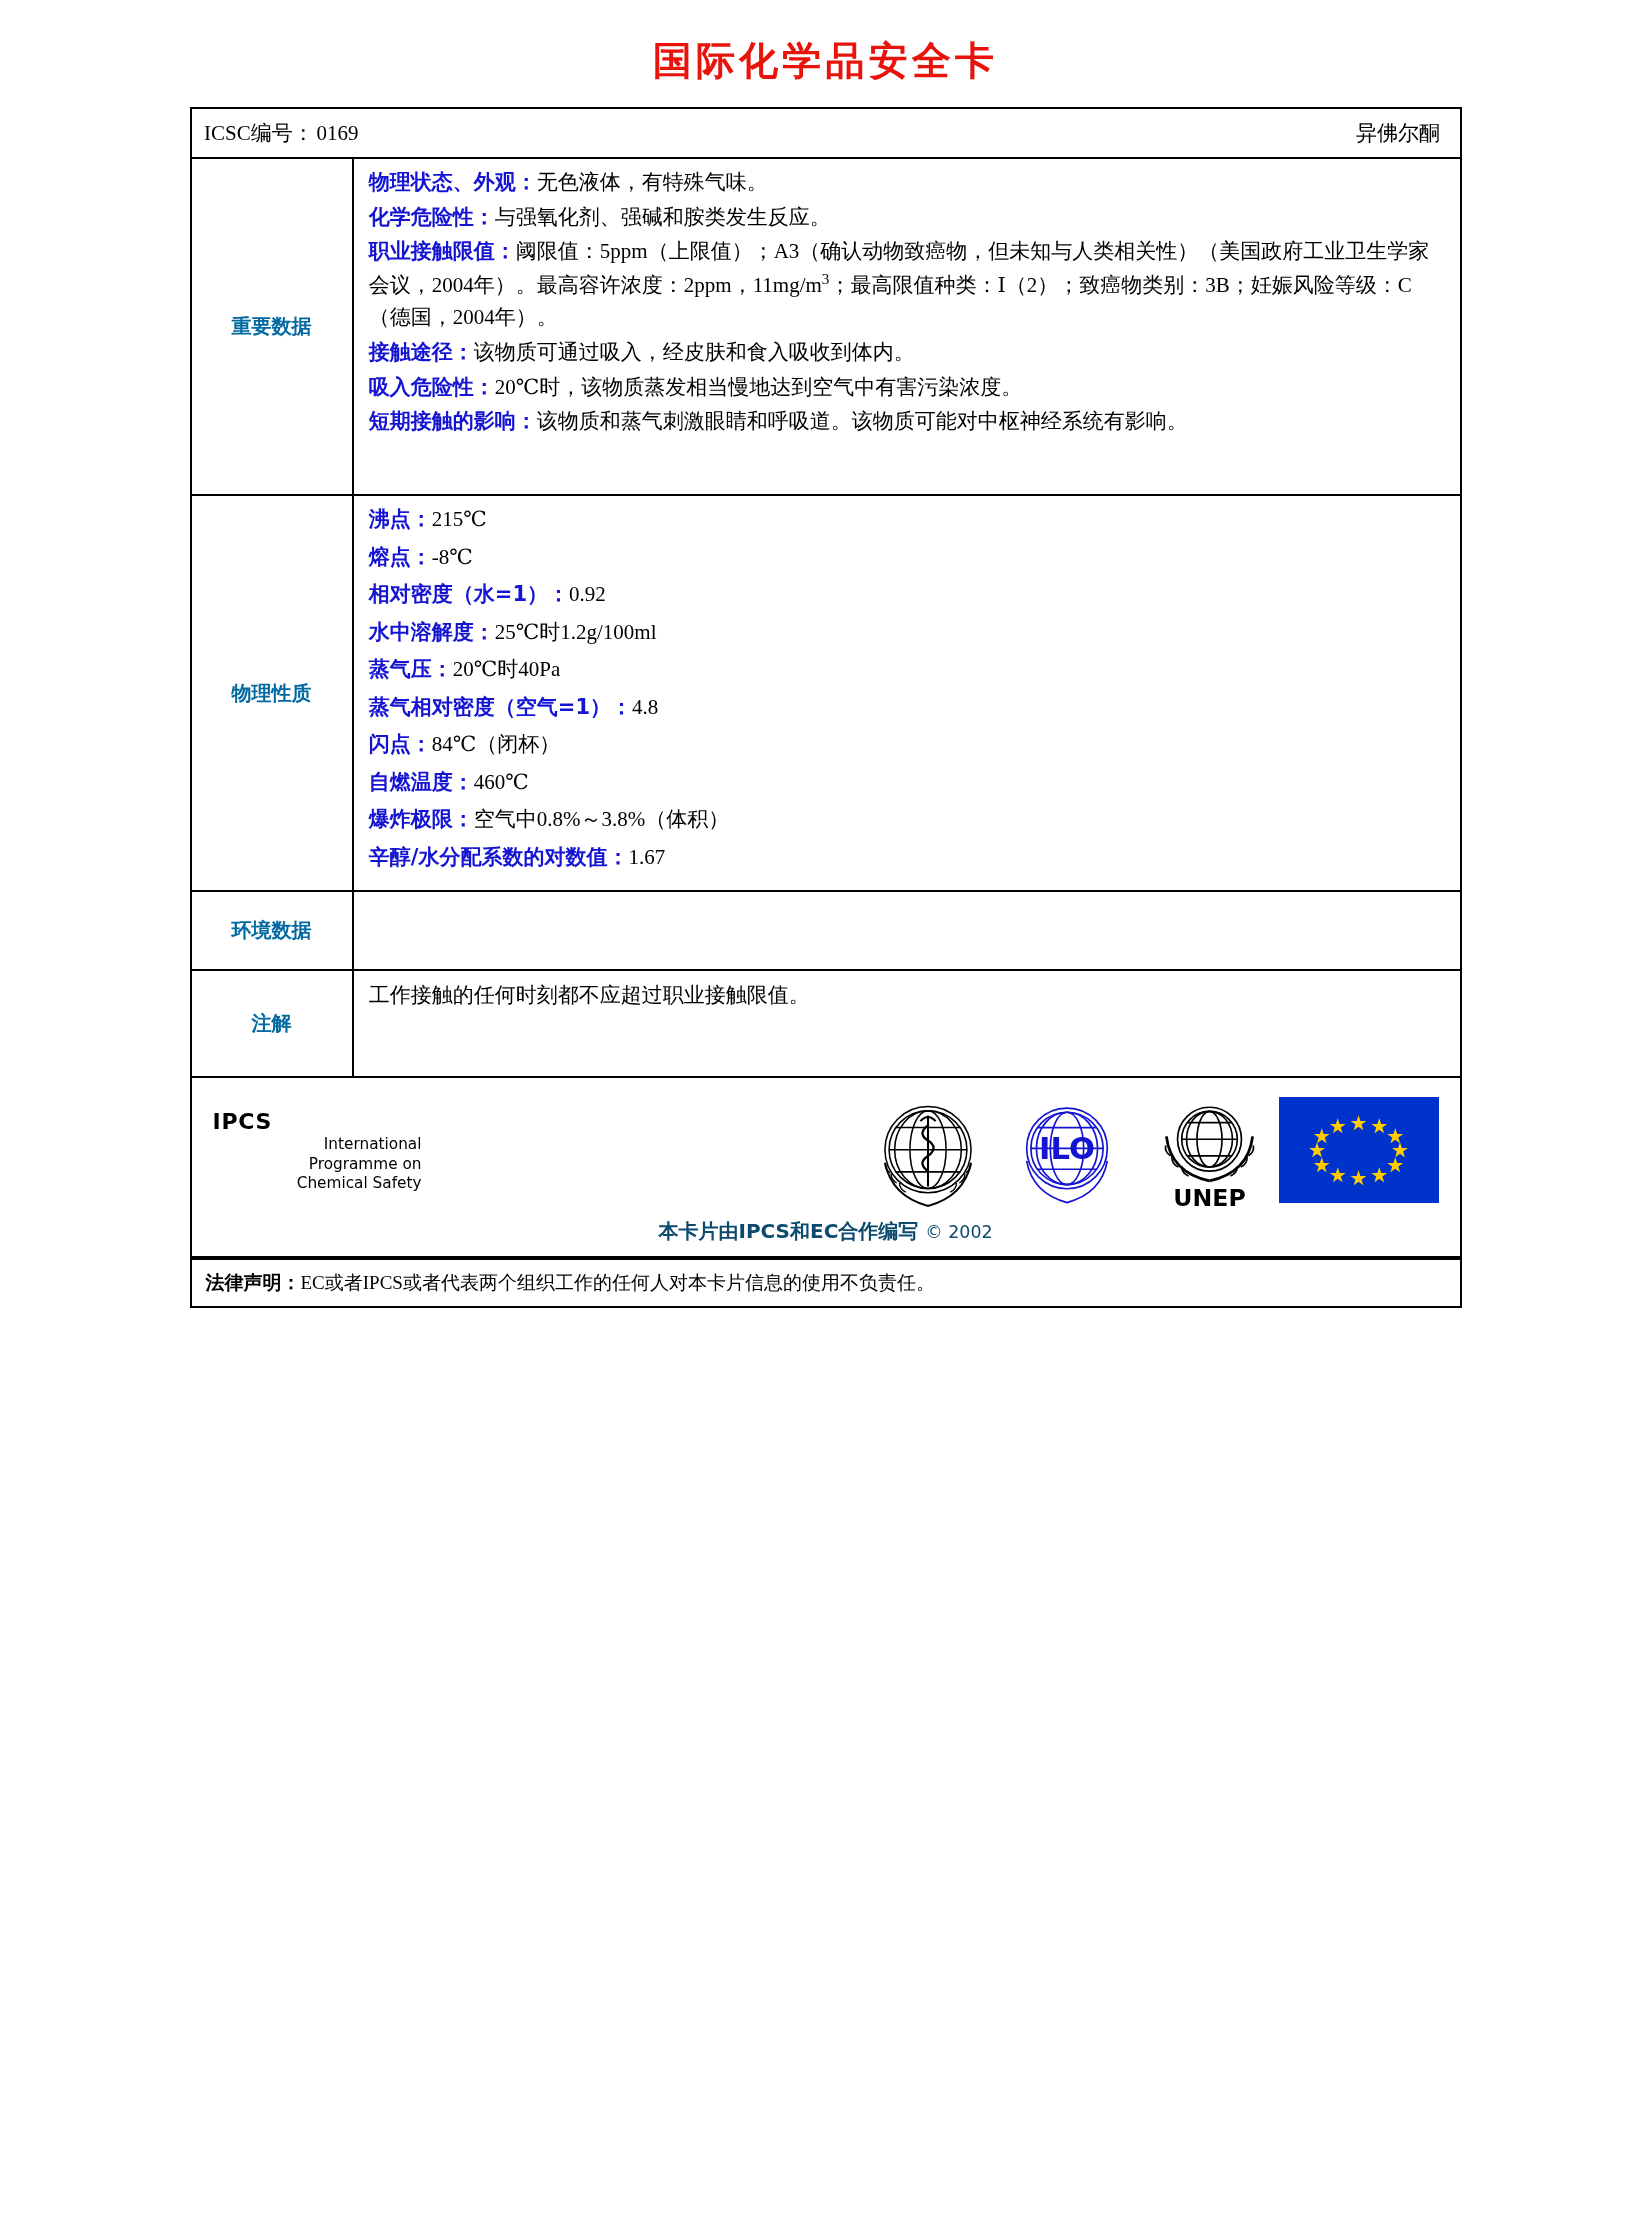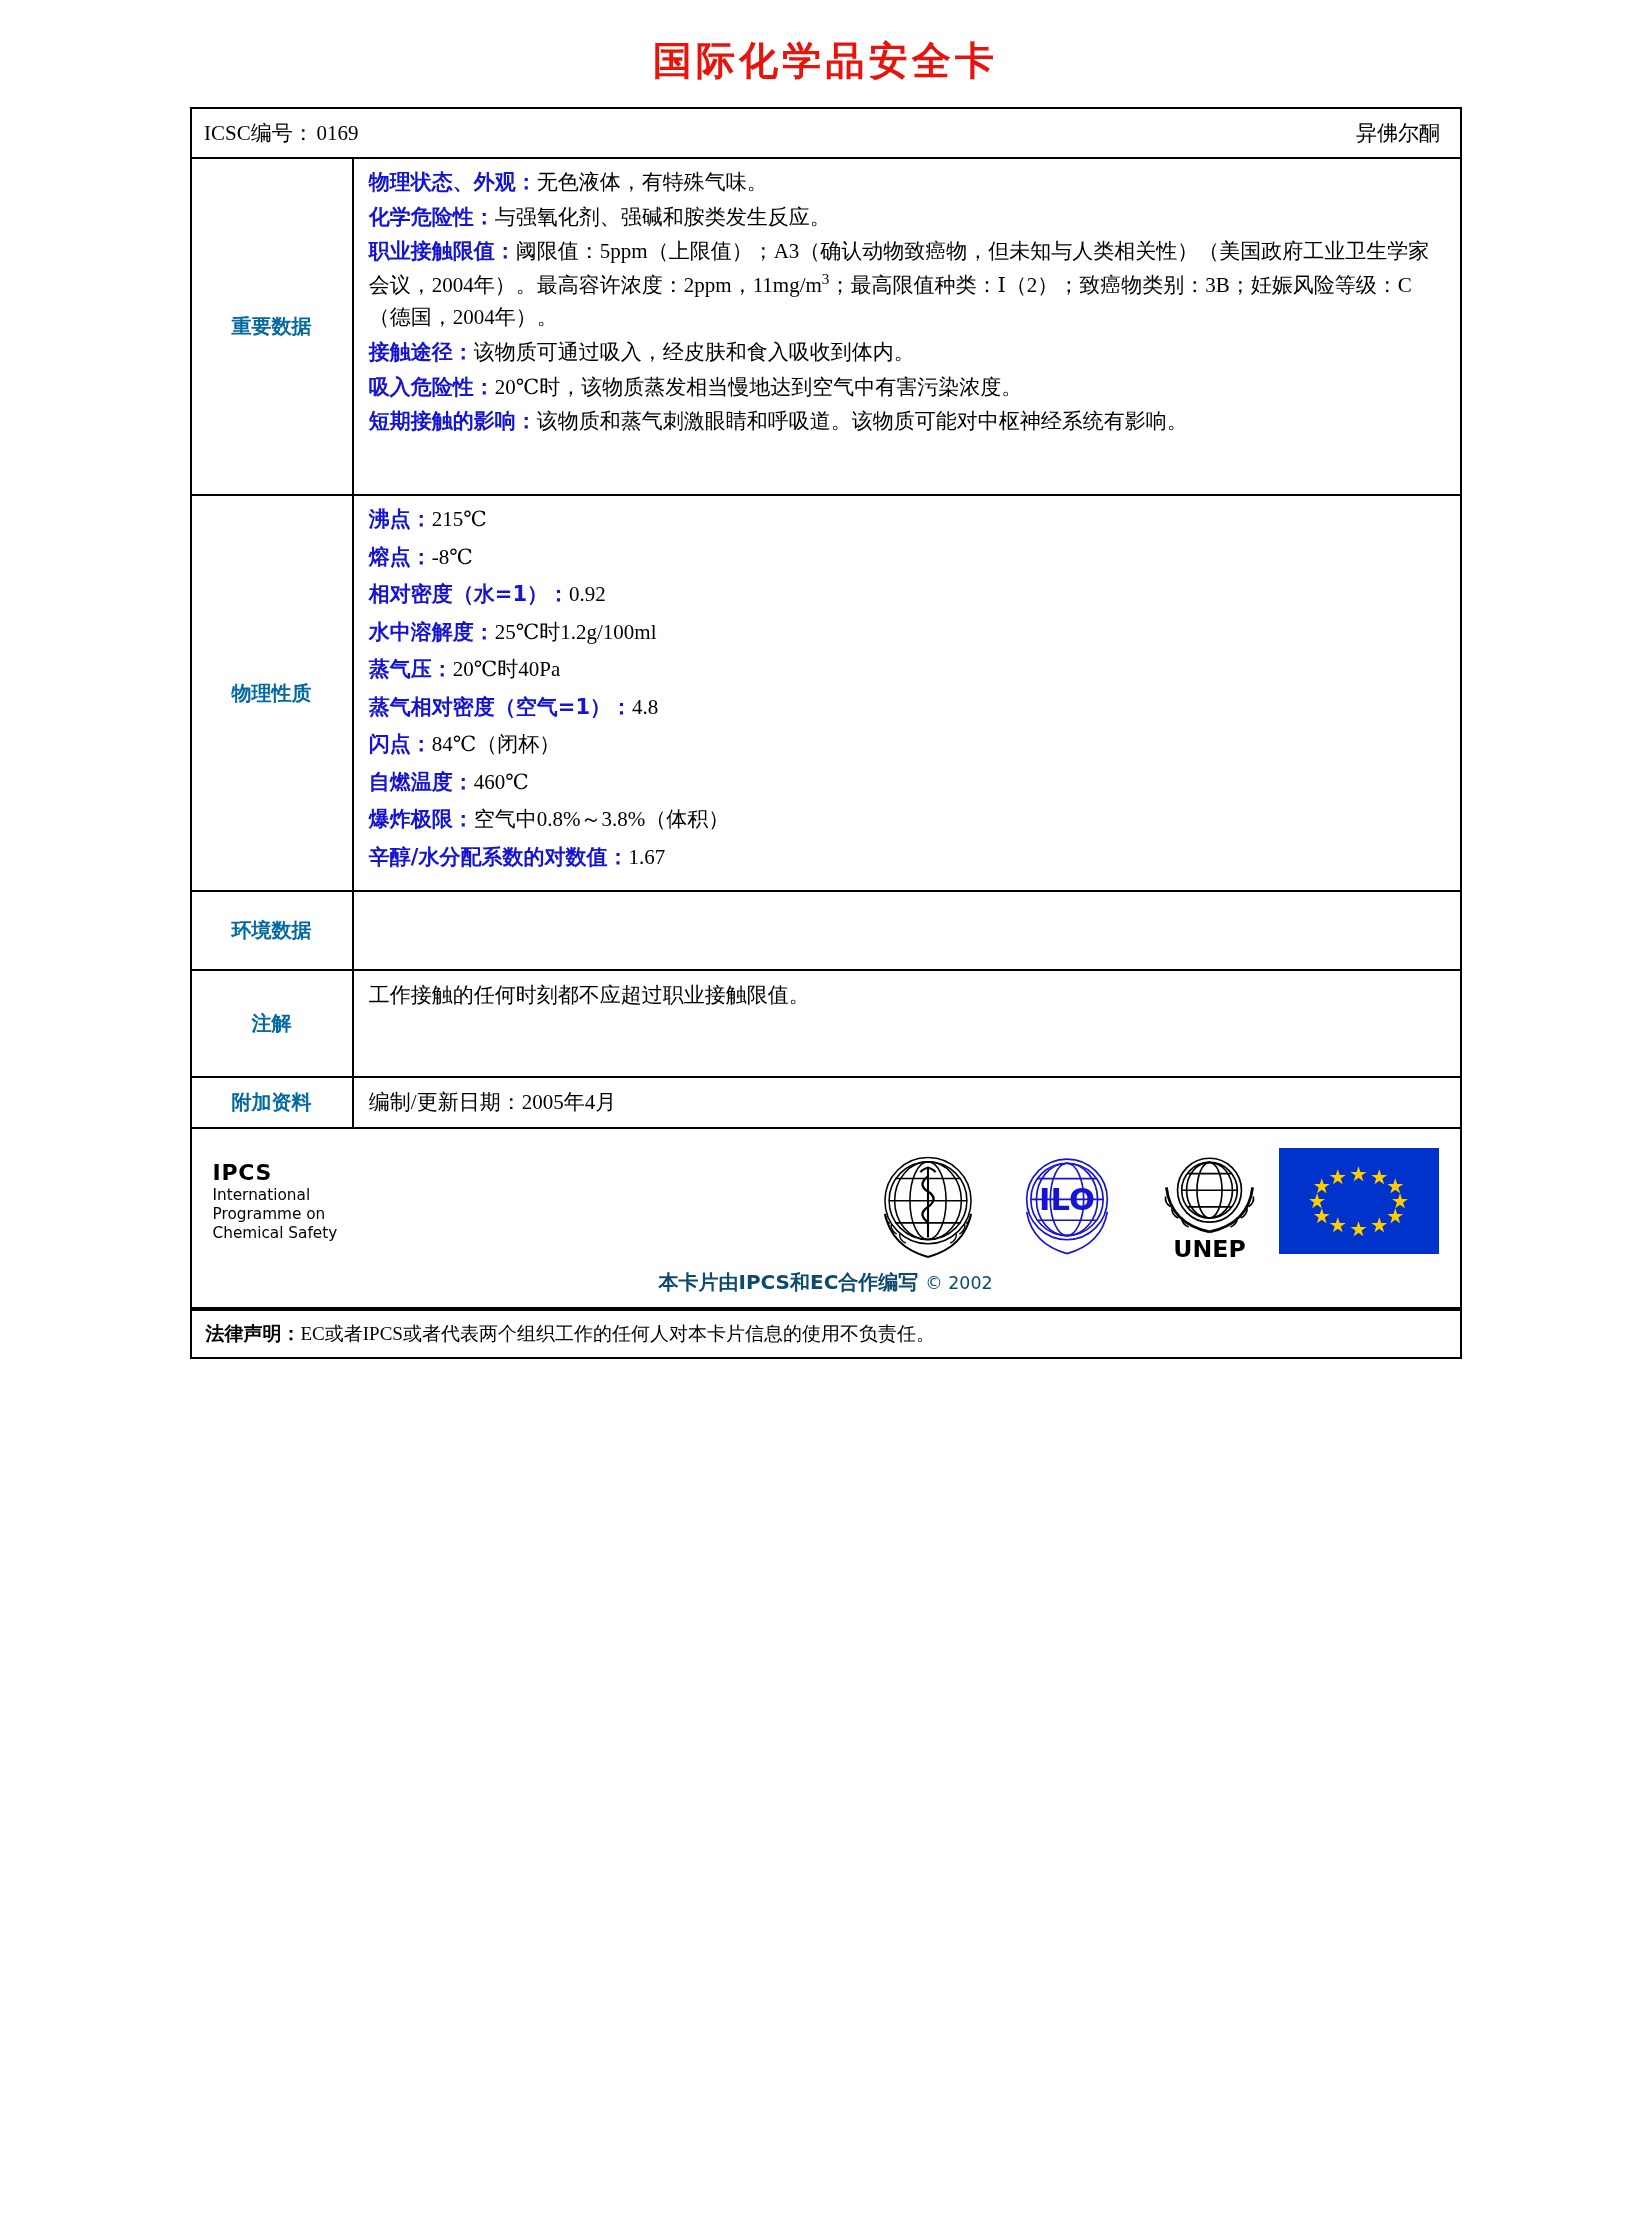--- a/index.html
+++ b/index.html
@@ -115,20 +115,21 @@
     line-height: 1.25;
     color: #000;
   }
   .ipcs-text .big {
     font-weight: bold;
     font-size: 22px;
     letter-spacing: 0.7px;
   }
   .ipcs-text .small {
     font-size: 15.3px;
+    text-align: right;
   }
   .logos {
     flex: 1;
     display: flex;
     align-items: center;
     justify-content: flex-end;
   }
   .logo-box { display: flex; align-items: center; justify-content: center; }
   .eu-flag {
     width: 160px;
@@ -244,24 +245,20 @@
     <div class="row row-env">
       <div class="label-cell">环境数据</div>
       <div class="content-cell env-cell"></div>
     </div>
 
     <div class="row row-notes">
       <div class="label-cell">注解</div>
       <div class="content-cell notes-cell">工作接触的任何时刻都不应超过职业接触限值。</div>
     </div>
 
-    <div class="row row-add">
-      <div class="label-cell">附加资料</div>
-      <div class="content-cell">编制/更新日期：2005年4月</div>
-    </div>
 
     <div class="row" style="display:block;">
       <div class="logo-row">
         <div class="ipcs-text">
           <div class="big">IPCS</div>
           <div class="small">International</div>
           <div class="small">Programme on</div>
           <div class="small">Chemical Safety</div>
         </div>
 

